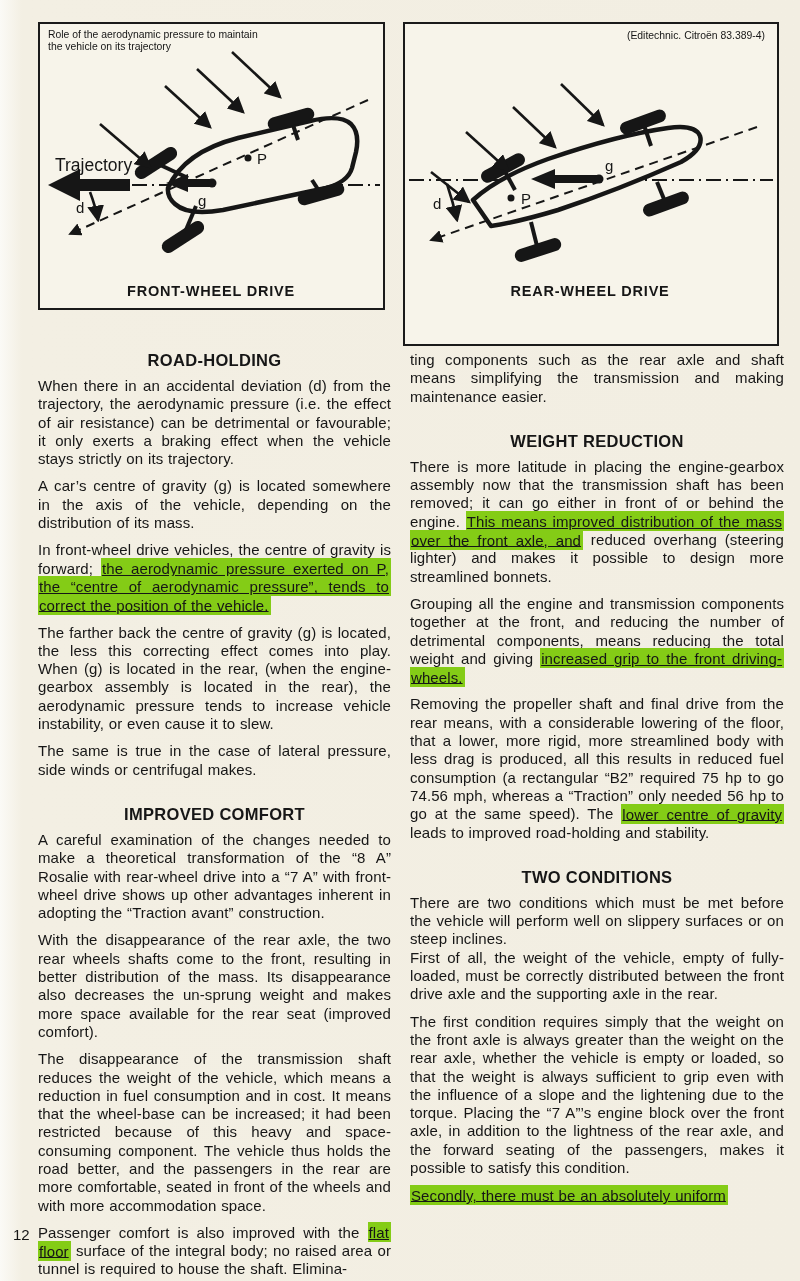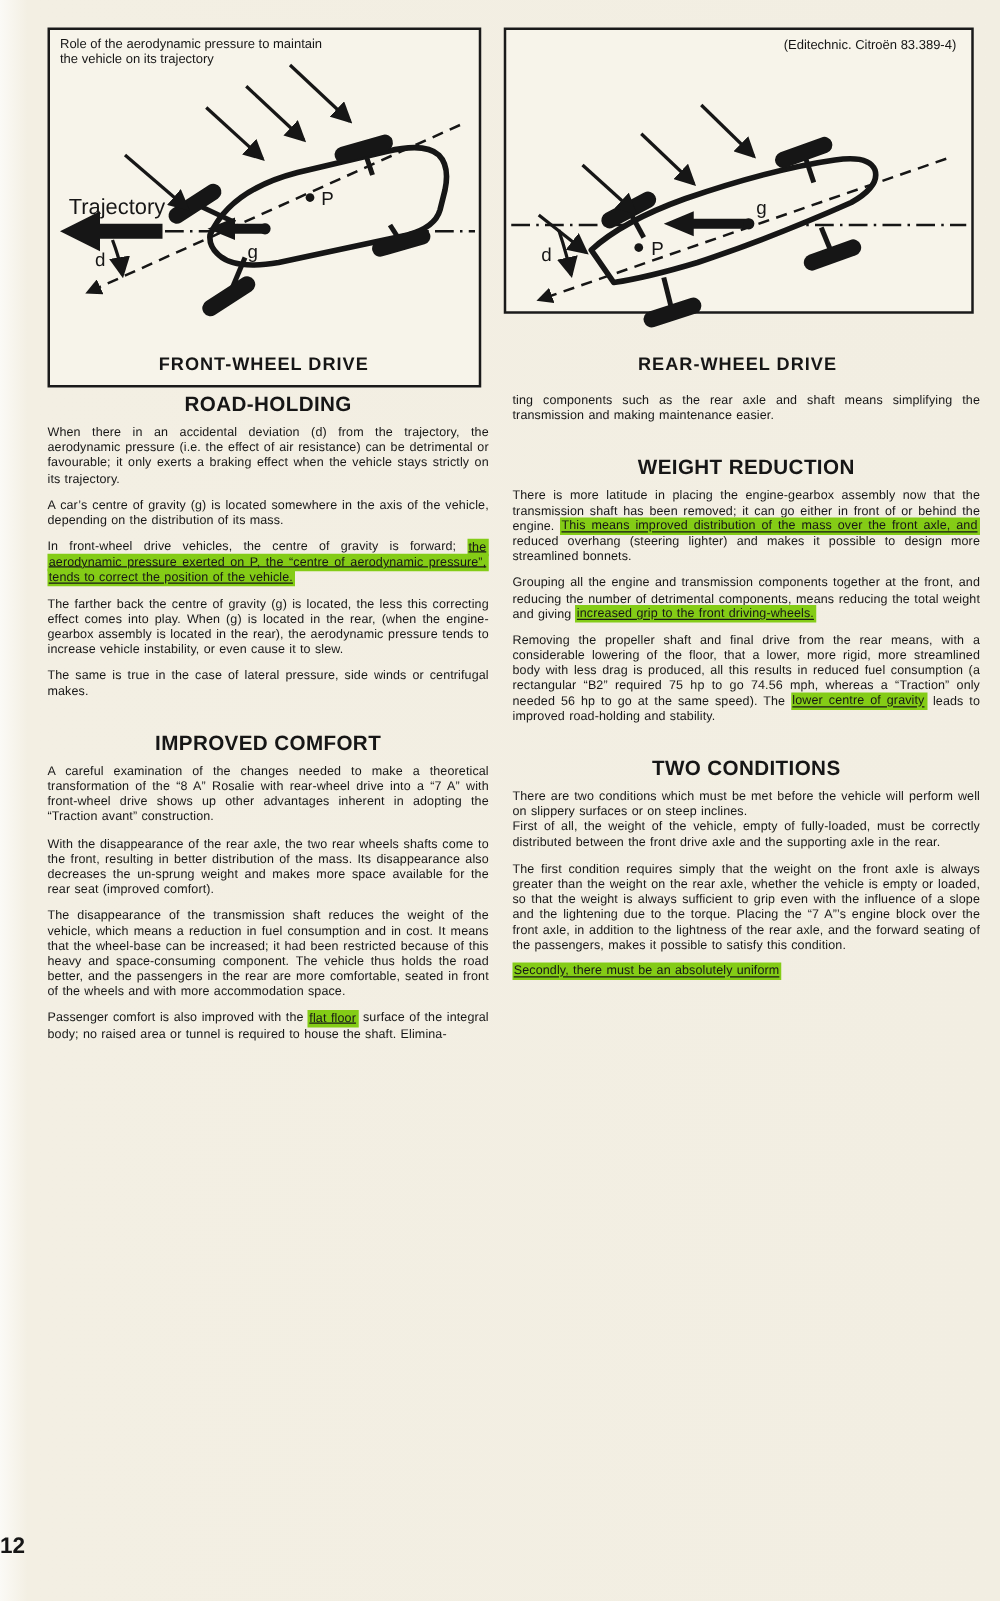--- a/index.html
+++ b/index.html
@@ -4,38 +4,38 @@
 <style>
   html,body{margin:0;padding:0;}
   body{
     width:800px;height:1281px;overflow:hidden;position:relative;
     background:linear-gradient(90deg,#fbfaf6 0,#f3efe3 22px,#f2eee2 100%);
     font-family:"Liberation Sans",sans-serif;color:#161616;
   }
   .diagrams{display:flex;gap:18px;padding:22px 0 0 38px;}
   .dbox{border:2.5px solid #1a1a1a;background:#f7f4ea;box-sizing:border-box;}
   .dbox.left{width:347px;height:288px;}
-  .dbox.right{width:376px;height:229px;text-decoration:underline;}
+  .dbox.right{width:376px;height:324px;text-decoration:underline;}
   .dbox svg{display:block;}
   svg text{fill:#161616;}
   .columns{display:flex;gap:19px;padding:5px 0 0 38px;}
   .col-left{width:353px;}
   .col-right{width:374px;}
   .col p{
-    margin:0 0 9px;text-align:justify;font-size:10px;line-height:1.22;
+    margin:0 0 9px;text-align:justify;font-size:15px;line-height:1.22;
     letter-spacing:.1px;word-spacing:.5px;
   }
   .col p.tight{margin-top:-9px;}
   .col .heading{
     font-weight:bold;text-align:center;font-size:16.5px;
     margin:26px 0 7px;letter-spacing:.3px;
   }
   .col .heading:first-child{margin-top:0;}
   .hl{background:#84cc16;padding:1.5px 2px 1.5px 1px;box-decoration-break:clone;text-decoration:underline;-webkit-box-decoration-break:clone;}
-  .pagenum{position:absolute;left:0;top:1226px;font-size:18px;font-weight:bold;}
+  .pagenum{position:absolute;left:13px;top:1226px;font-size:15px;}
   .dd{stroke:#161616;stroke-width:2;stroke-dasharray:15 5 2 5;fill:none;}
   .dash{stroke:#161616;stroke-width:2;stroke-dasharray:9 6;fill:none;}
   .aero{stroke:#161616;stroke-width:2.6;fill:none;}
   .stalk{stroke:#161616;stroke-width:4;fill:none;}
   .hull{fill:#f7f4ea;stroke:#161616;stroke-width:4.5;stroke-linejoin:round;}
   .wheel{fill:#161616;}
   .solid{fill:#161616;}
   .small-note{font-size:10.4px;}
   .diag-caption{font-size:14.5px;font-weight:600;letter-spacing:.8px;}
   .pt-label{font-size:15px;}

